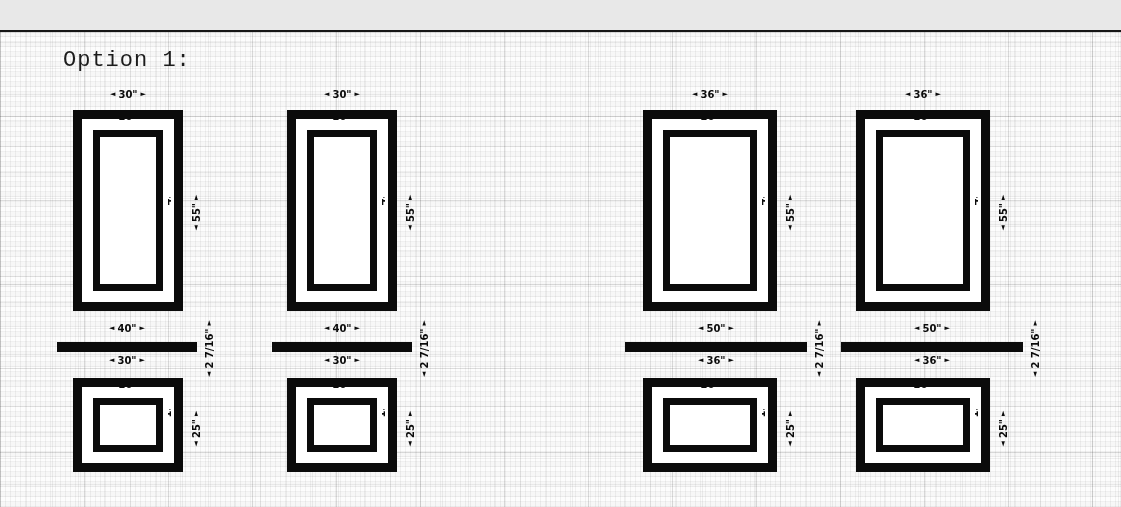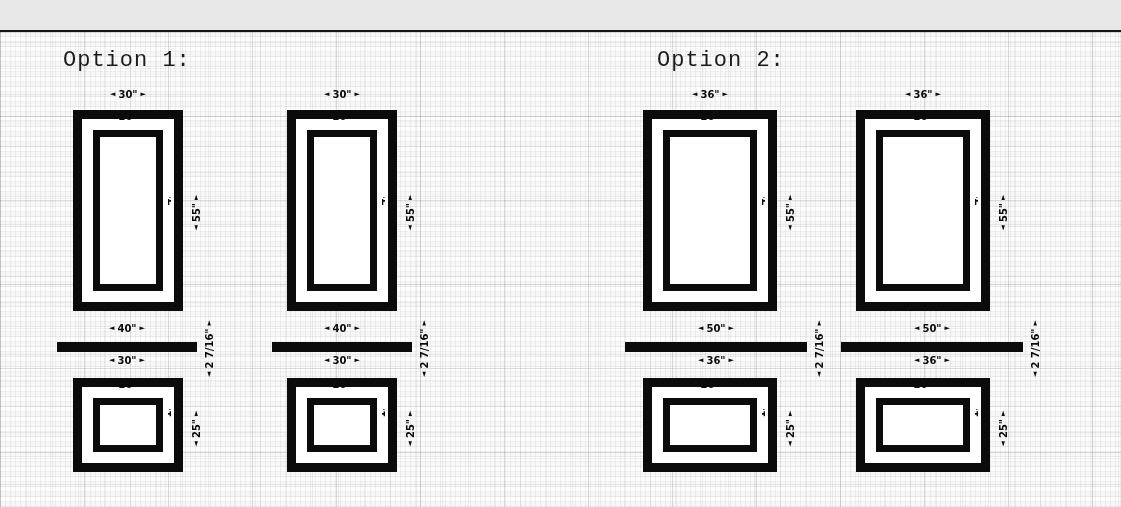--- a/index.html
+++ b/index.html
@@ -73,21 +73,20 @@
 
   .bar{position:absolute;left:var(--bx);width:var(--bw);top:312px;height:10px;background:#0b0b0b;}
 </style>
 </head>
 <body>
 
 <div class="canvas">
   <div class="topline"></div>
 
   <div class="option-title ot1">Option 1:</div>
-  <div class="option-title ot2">Option 2:</div>
 
   <div class="col c1">
     <div class="hdim top-w">
       <span class="arr">◄</span>
       <span>30"</span>
       <span class="arr">►</span>
     </div>
     <div class="frame tall">
       <div class="clip-top">
         <span class="clipped">20"</span>

